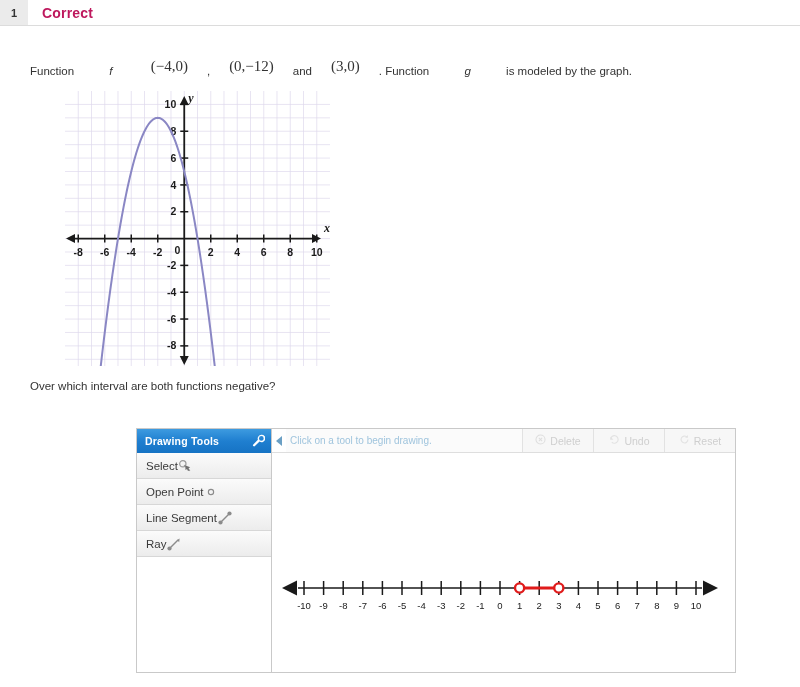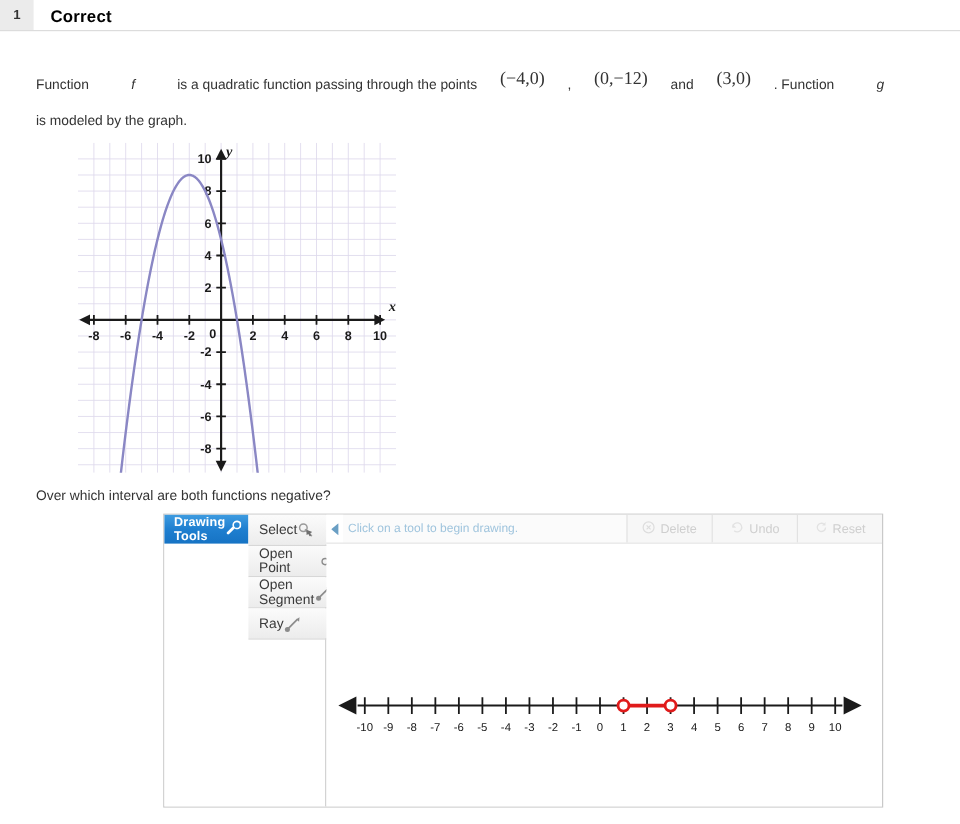--- a/index.html
+++ b/index.html
@@ -24,21 +24,21 @@
   .qnum {
     width: 28px;
     background: #ebebeb;
     display: flex; align-items: center; justify-content: center;
     font-size: 11px; font-weight: bold; color: #333;
   }
   .qstatus {
     display: flex; align-items: center;
     padding-left: 14px;
     font-size: 14px; font-weight: bold;
-    color: #000000;
+    color: #be185d;
     letter-spacing: .2px;
   }
 
   
   .body-wrap { padding: 14px 0 0 30px; }
   .instruction {
     font-size: 11.5px; color: #333; margin: 6px 0 0 0;
   }
   .fn-line {
     font-size: 11.5px; color:#333; margin-top: 22px;
@@ -65,21 +65,21 @@
     left: 136px; top: 428px;
     width: 600px; height: 245px;
     border: 1px solid #c9c9c9;
     background: #fff;
     display: flex;
   }
   .tools {
     width: 135px;
     border-right: 1px solid #c9c9c9;
     background: #ffffff;
-    display: flex; 
+    display: flex; flex-direction: column;
   }
   .tools-head {
     height: 24px;
     background: linear-gradient(to bottom,#3d9be0 0%, #1f7fd0 50%, #1673c4 100%);
     color: #fff; font-size: 10.5px; font-weight: bold;
     display: flex; align-items: center; justify-content: space-between;
     padding: 0 6px 0 8px;
     letter-spacing: .2px;
   }
   .tool-row {
@@ -128,21 +128,21 @@
 
 <div class="qheader">
   <div class="qnum">1</div>
   <div class="qstatus">Correct</div>
 </div>
 
 <div class="body-wrap">
 
 
   <div class="fn-line">
-    <span>Function</span>&nbsp;<i>f</i>&nbsp;<span>is a quadratic function passing through the points</span>
+    <span>Function</span>&nbsp;<i>f</i>&nbsp;
     <span class="pt">(−4,0)</span><span>,</span>
     <span class="pt">(0,−12)</span>
     <span>and</span>
     <span class="pt">(3,0)</span><span>. Function</span>&nbsp;<i>g</i>&nbsp;<span>is modeled by the graph.</span>
   </div>
 
   <div class="graph-wrap">
     <svg class="graph" id="graph-svg" width="265" height="275" viewBox="0 0 265 275">
         <g>
           <line x1="13.25" y1="0" x2="13.25" y2="275" stroke="#ded9ec" stroke-width="0.7"></line>
@@ -265,21 +265,21 @@
         </div>
         <div class="tool-row">
           <span>Open Point</span>
           <span class="ti">
             <svg width="14" height="14" viewBox="0 0 16 16">
               <circle cx="8" cy="8" r="3" fill="none" stroke="#8b8b8b" stroke-width="1.3"></circle>
             </svg>
           </span>
         </div>
         <div class="tool-row">
-          <span>Open Segment</span>
+          <span>Line Segment</span>
           <span class="ti">
             <svg width="16" height="16" viewBox="0 0 16 16">
               <line x1="3.5" y1="12.5" x2="12.5" y2="3.5" stroke="#8b8b8b" stroke-width="1.4"></line>
               <circle cx="3.5" cy="12.5" r="2.1" fill="#8b8b8b"></circle>
               <circle cx="12.5" cy="3.5" r="2.1" fill="#8b8b8b"></circle>
             </svg>
           </span>
         </div>
         <div class="tool-row">
           <span>Ray</span>

